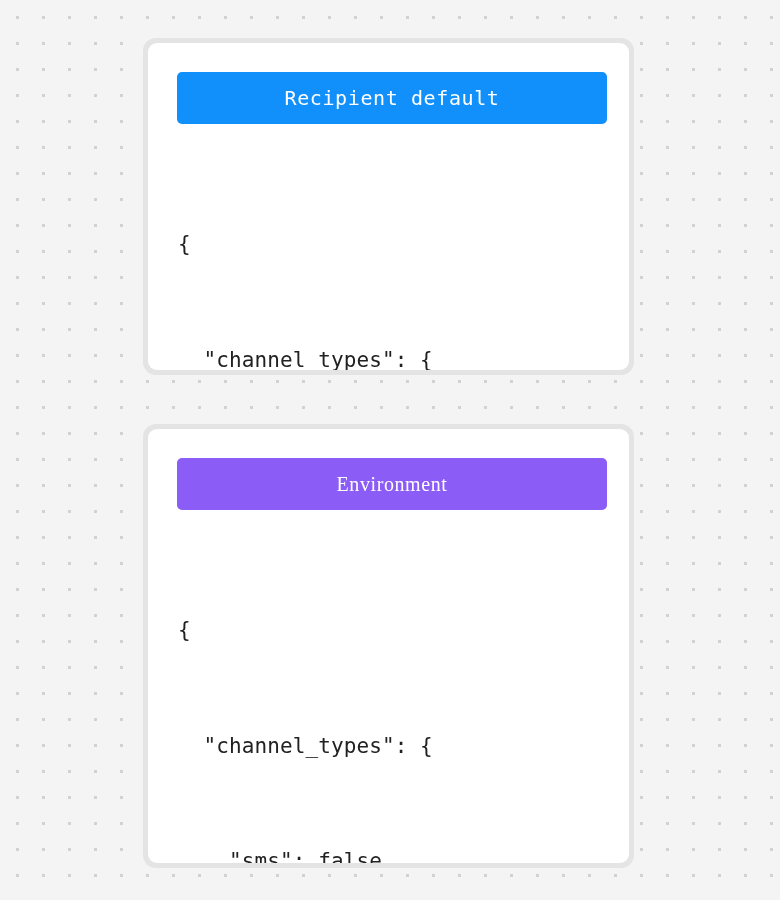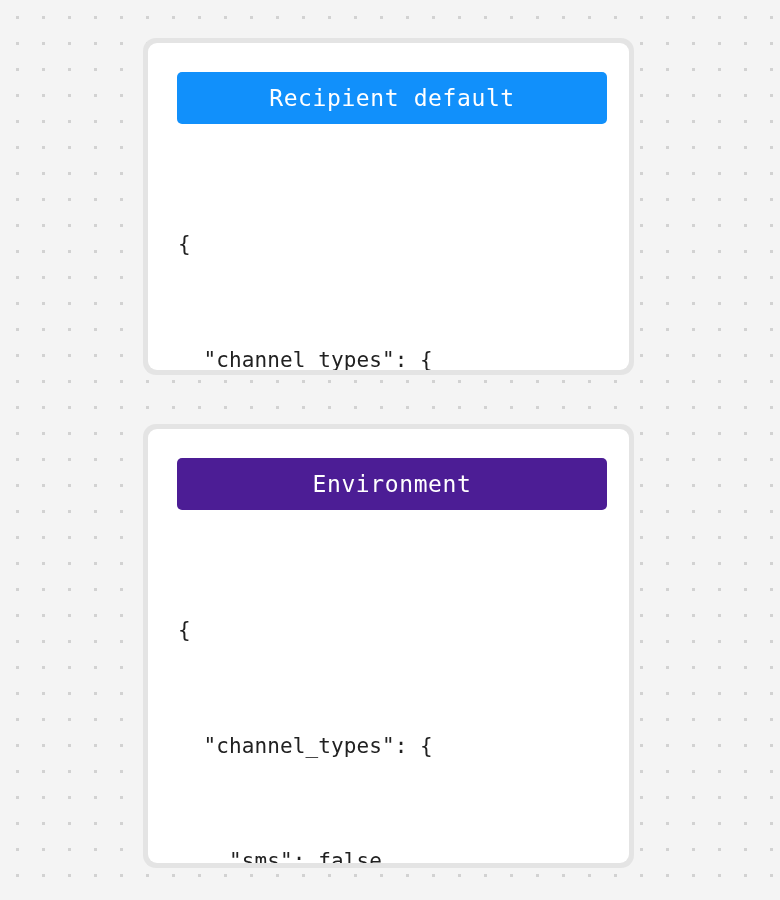--- a/index.html
+++ b/index.html
@@ -64,21 +64,21 @@
   }
 
   .card-header {
     margin: 0 22px 0 29px;
     height: 52px;
     border-radius: 5px;
     display: flex;
     align-items: center;
     justify-content: center;
     color: #ffffff;
-    font-size: 23px;
+    font-size: 20px;
     font-family: "DejaVu Sans Mono", "Liberation Mono", monospace;
     letter-spacing: 0.6px;
     white-space: nowrap;
   }
 
   .card-body {
     margin-top: 24px;
     padding: 0 20px 0 30px;
     color: #212121;
     font-size: 21px;
@@ -106,21 +106,21 @@
         <div class="code-line">  "channel_types": {</div>
         
         
         
       </div>
     </div>
   </div>
 
   <div class="card-frame card-1">
     <div class="card">
-      <div class="card-header" style="background-color: #4c1d95; color: rgb(255, 255, 255);">Environment</div>
+      <div class="card-header" style="background-color: #8b5cf6; color: rgb(255, 255, 255); font-family: Liberation Serif, serif;">Environment</div>
       <div class="card-body">
         <div class="code-line">{</div>
         <div class="code-line">  "channel_types": {</div>
         <div class="code-line">    "sms": false</div>
         
         
         
         
         
       </div>

